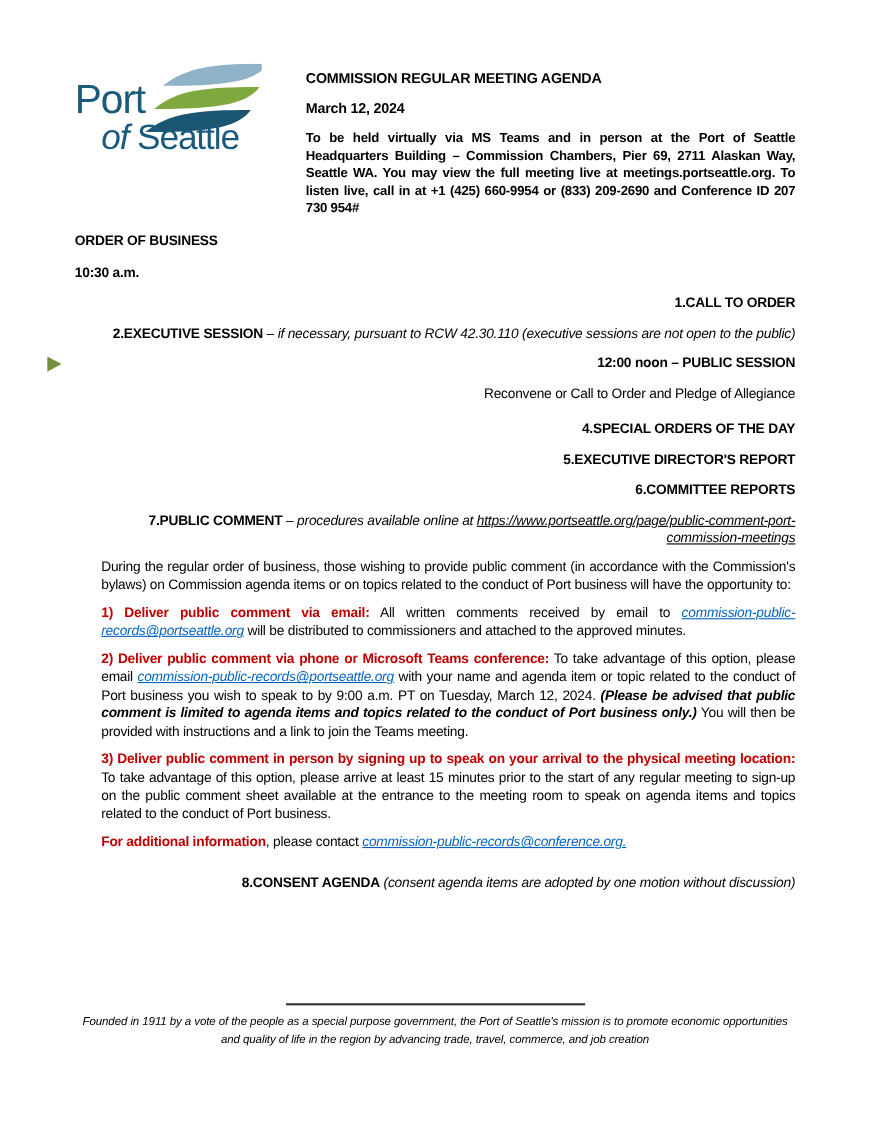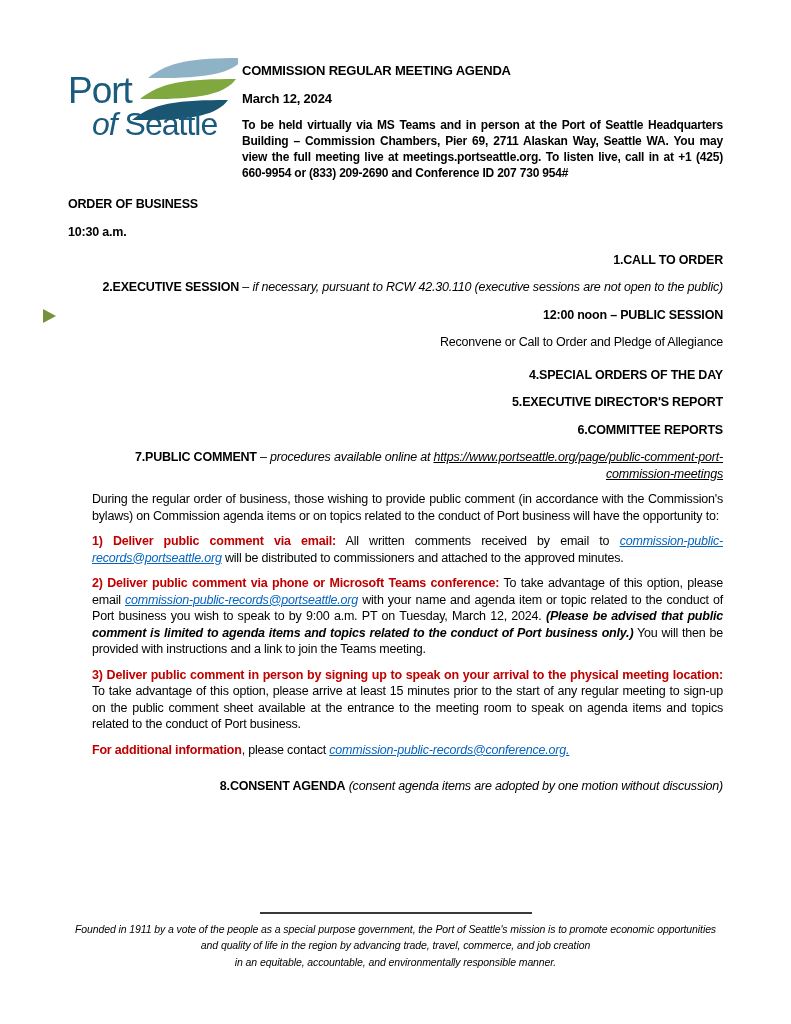--- a/index.html
+++ b/index.html
@@ -5,21 +5,21 @@
   * { box-sizing: border-box; }
   html, body { margin: 0; padding: 0; background: #ffffff; }
   .page {
     width: 791px; height: 1024px; background: #ffffff; color: #000;
     position: relative; overflow: hidden;
     font-family: "Liberation Sans", sans-serif;
     font-size: 12.5px; line-height: 1.32; letter-spacing: -0.2px;
     padding: 56px 68px 0 68px;
   }
   
-  .header { display: flex; }
+  .header { display: flex; gap: 36px; }
   .logo { width: 170px; height: 92px; position: relative; flex: none; }
   .logo-swooshes { position: absolute; left: 64px; top: 2px; }
   .logo-port {
     position: absolute; left: 0; top: 16px; font-size: 37px; line-height: 1;
     color: #1a5a7c; letter-spacing: -1px;
   }
   .logo-of-seattle {
     position: absolute; left: 24px; top: 52px; font-size: 32px; line-height: 1;
     color: #1a5a7c; letter-spacing: -1px; white-space: nowrap;
   }
@@ -113,17 +113,16 @@
   <p class="indent"><span class="red">For additional information</span><span>, please contact </span><a class="lnk" href="#">commission-public-records@conference.org.</a></p>
 
   <p class="item mt-xl"><span class="num">8.</span><span class="title">CONSENT AGENDA</span>
     <span class="desc">(consent agenda items are adopted by one motion without discussion)</span></p>
 
   <div class="footer">
     <div class="footer-rule"></div>
     <div class="footer-text">
       <div>Founded in 1911 by a vote of the people as a special purpose government, the Port of Seattle's mission is to promote economic opportunities</div>
       <div>and quality of life in the region by advancing trade, travel, commerce, and job creation</div>
-      <div>in an equitable, accountable, and environmentally responsible manner.</div>
     </div>
   </div>
 
 </div>
 
 </body></html>

